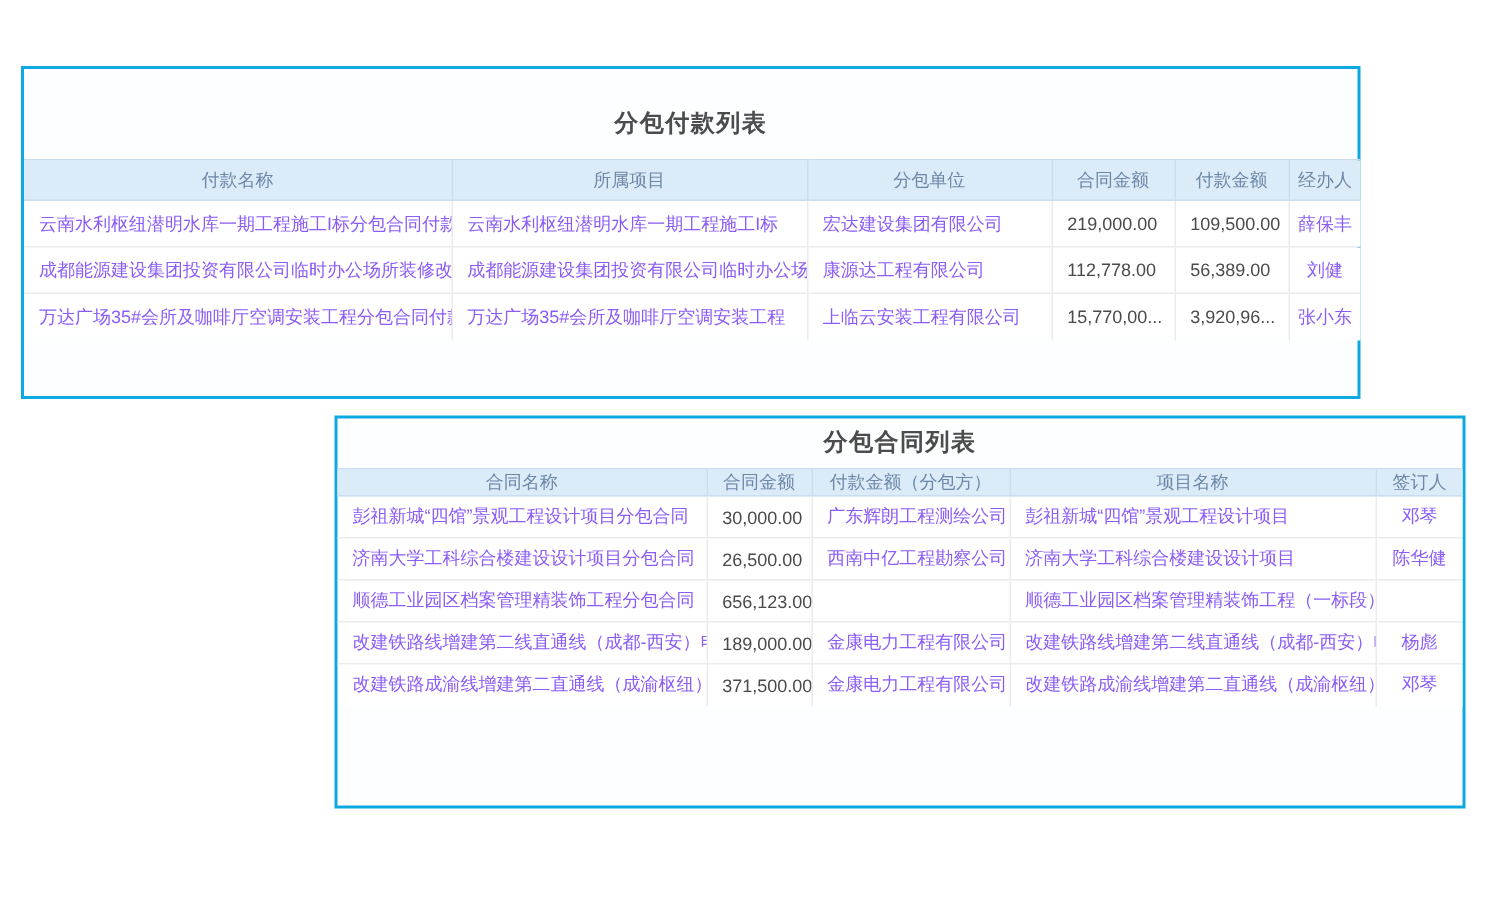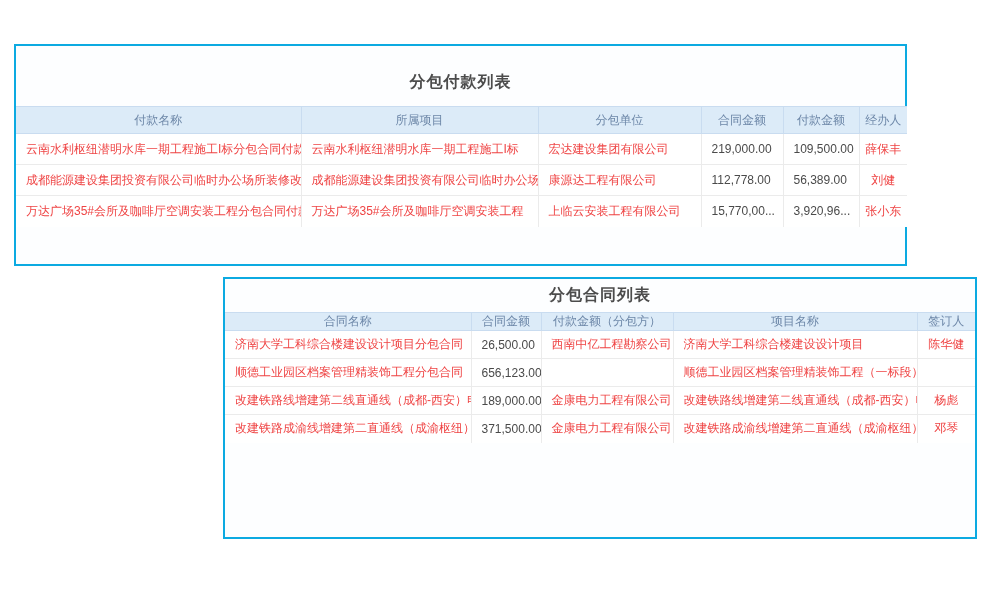--- a/index.html
+++ b/index.html
@@ -11,21 +11,21 @@
   table { width:100%; border-collapse:collapse; table-layout:fixed; }
   thead th { background:#dcebf8; color:#6d87a8; font-size:12px; font-weight:normal;
              text-align:center; border-left:1px solid #c9dcf0;
              border-top:1px solid #c9dcf0; border-bottom:1px solid #c9dcf0; }
   thead th:first-child { border-left:none; }
   tbody td { font-size:12px; color:#4a4a4a; background:#ffffff;
              border-left:1px solid #ebebeb; border-bottom:1px solid #ebebeb;
              padding:0 10px; white-space:nowrap; overflow:hidden; }
   tbody td:first-child { border-left:none; }
   tbody tr:last-child td { border-bottom:none; }
-  td.link { color:#ef4444; cursor:pointer; }
+  td.link { color:#8b5cf6; cursor:pointer; }
 
   
   #payment-table { left:14px; top:44px; width:893px; height:222px; }
   #payment-table .tbl-title { height:48px;margin-top:12px; }
   #payment-table thead th { height:27px; }
   #payment-table tbody td { height:31px; }
   #payment-table td:nth-child(4), #payment-table td:nth-child(5)
       { text-align:right; padding-right:12px; }
   #payment-table td:nth-child(6) { text-align:center; padding:4px 4px; }
 
@@ -104,20 +104,27 @@
         <tr>
           <th>合同名称</th>
           <th>合同金额</th>
           <th>付款金额（分包方）</th>
           <th>项目名称</th>
           <th>签订人</th>
         </tr>
       </thead>
     <tbody>
         <tr>
+          <td class="link">彭祖新城“四馆”景观工程设计项目分包合同</td>
+          <td>30,000.00</td>
+          <td class="link">广东辉朗工程测绘公司</td>
+          <td class="link">彭祖新城“四馆”景观工程设计项目</td>
+          <td class="link">邓琴</td>
+        </tr>
+        <tr>
           <td class="link">济南大学工科综合楼建设设计项目分包合同</td>
           <td>26,500.00</td>
           <td class="link">西南中亿工程勘察公司</td>
           <td class="link">济南大学工科综合楼建设设计项目</td>
           <td class="link">陈华健</td>
         </tr>
         <tr>
           <td class="link">顺德工业园区档案管理精装饰工程分包合同</td>
           <td>656,123.00</td>
           <td></td>

